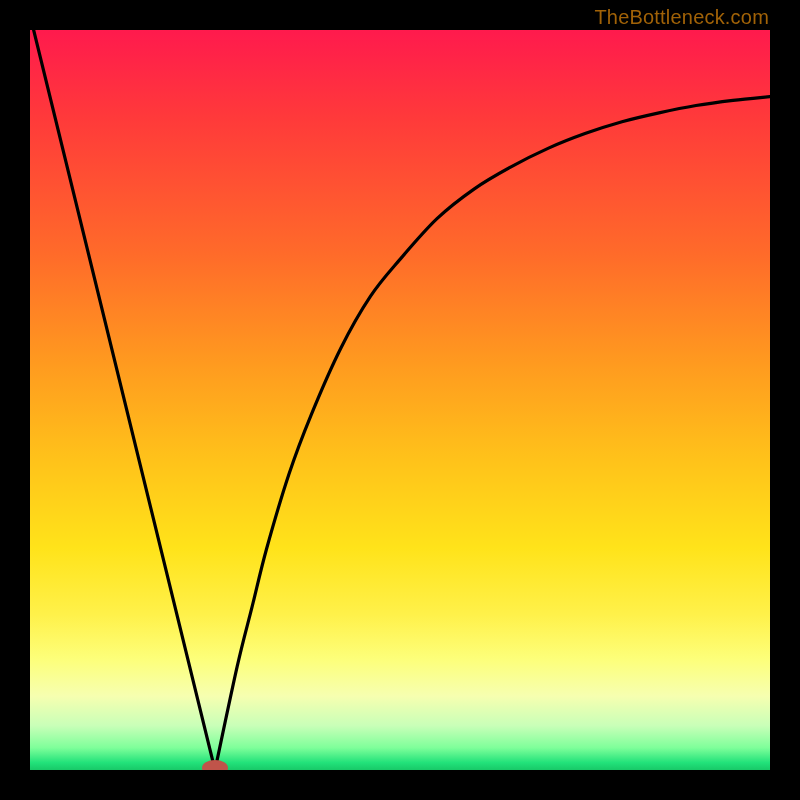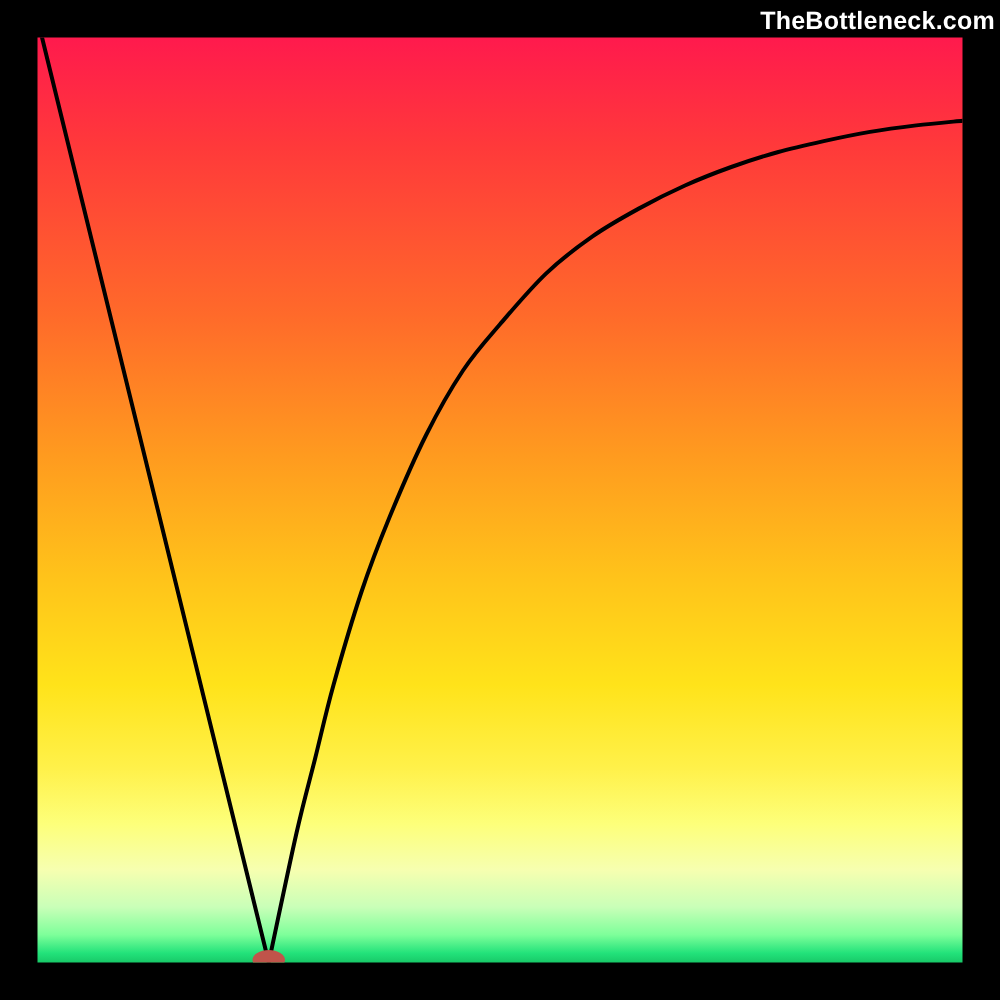--- a/index.html
+++ b/index.html
@@ -38,24 +38,24 @@
       #c9ffb8 94%,
       #7eff9a 97%,
       #22e27a 99%,
       #18c968 100%
     );
     overflow: hidden;
   }
   .source-label {
     position: absolute;
     top: 6px;
-    right: 4px;
-    color: #ffffff;
+    right: 31px;
+    color: #a16207;
     font-size: 20px;
-    font-weight: 700;
+    font-weight: 400;
     letter-spacing: 0.2px;
     user-select: none;
   }
   svg.curve {
     position: absolute;
     left: 0;
     top: 0;
     width: 740px;
     height: 740px;
     overflow: visible;

